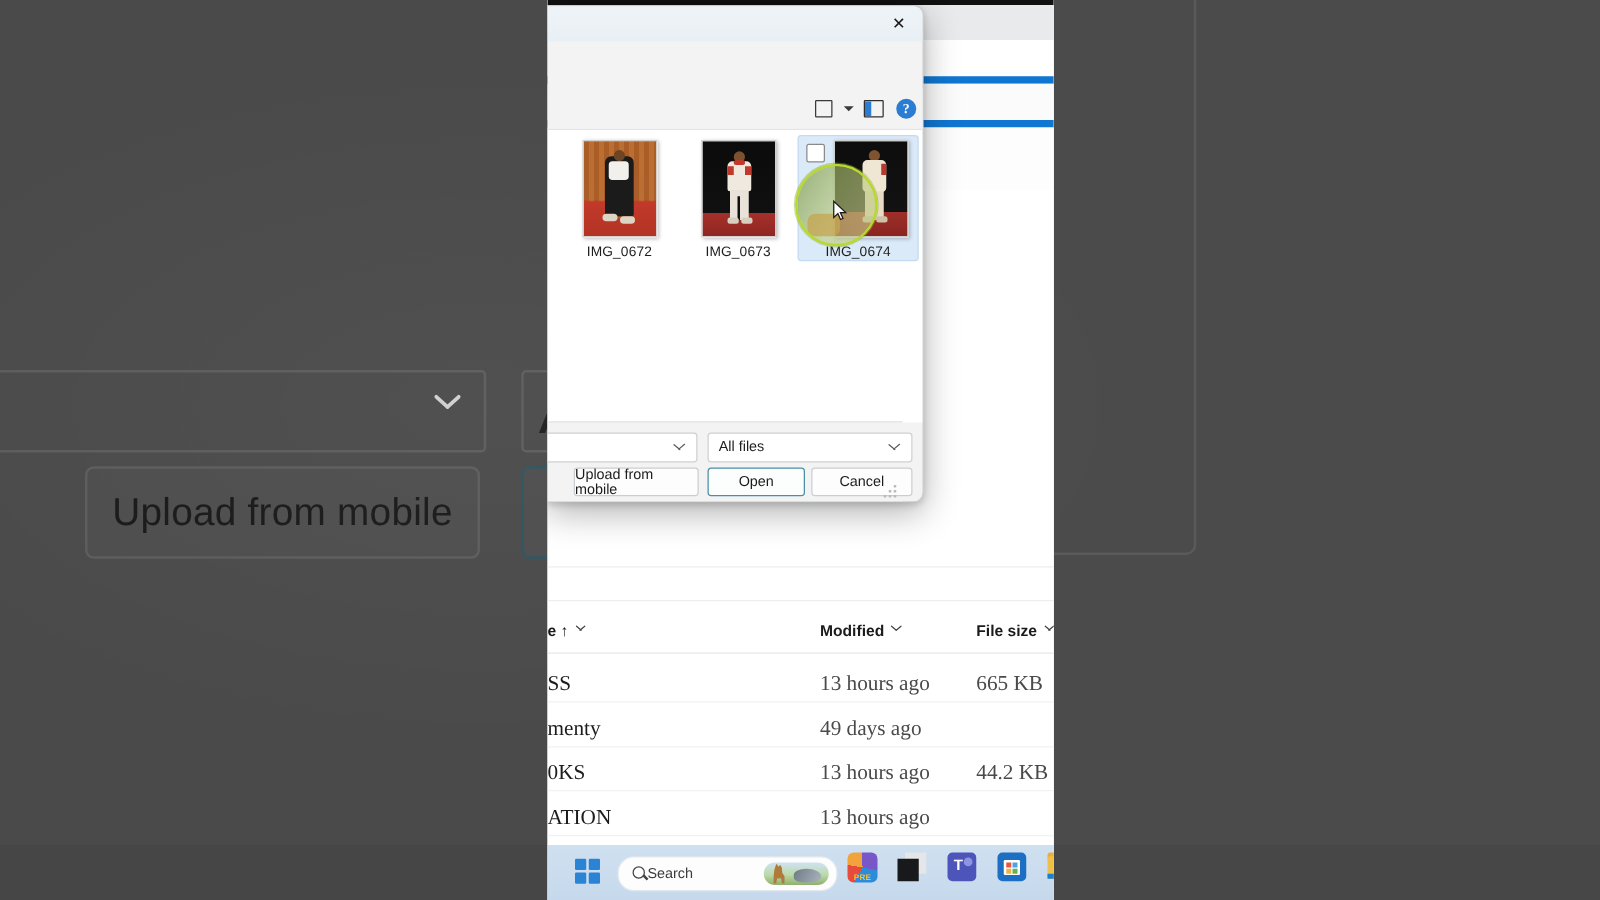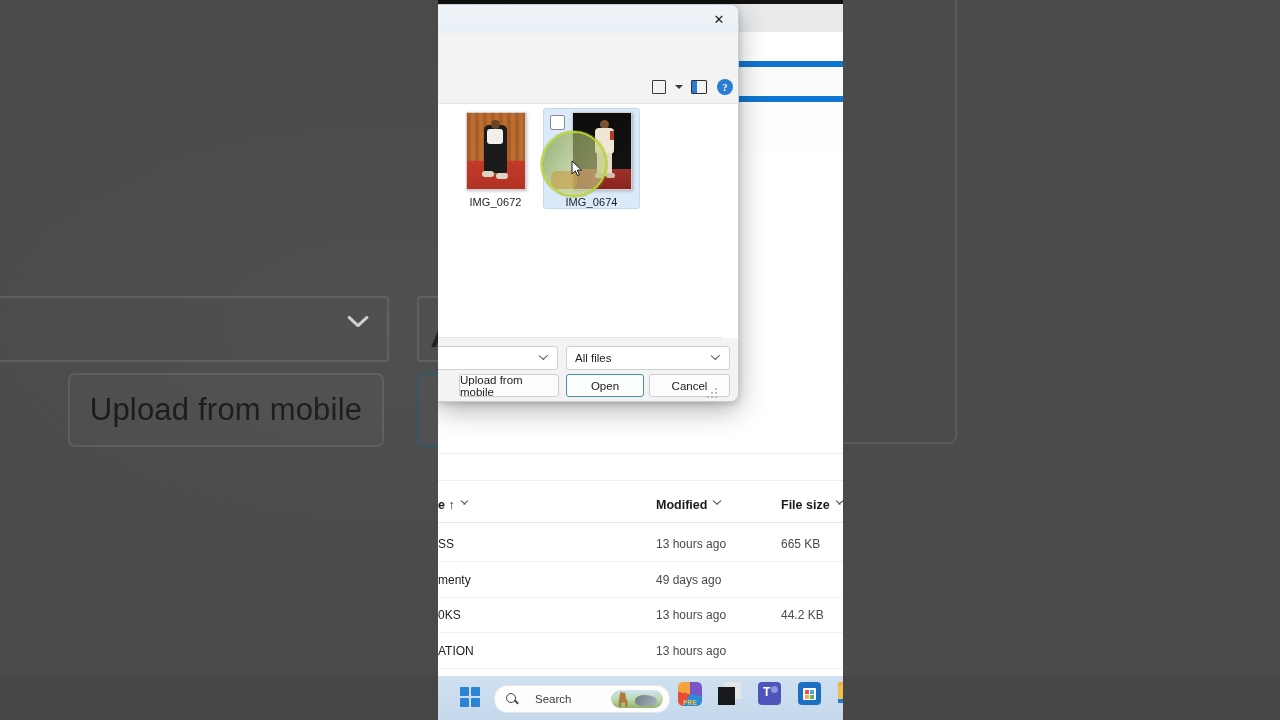--- a/index.html
+++ b/index.html
@@ -112,21 +112,21 @@
     content:"";position:absolute;top:2px;width:6px;height:1.4px;background:#444;border-radius:1px;
   }
   .hdr-chev:before{left:0;transform:rotate(40deg);}
   .hdr-chev:after{left:3.6px;transform:rotate(-40deg);}
 
   .fl-row{
     position:absolute;left:0;width:405px;height:35px;
     border-bottom:1px solid #f0f1f2;
   }
   .fl-row .cell{
-    position:absolute;top:11px;font-size:12px;color:#363636;white-space:nowrap;
+    position:absolute;top:11px;font-size:17px;color:#363636;white-space:nowrap;font-family:Liberation Serif, serif;
   }
   .fl-row .cname{left:0px;color:#1c1c1c;}
   .fl-row .cmod{left:218px;color:#4a4a4a;}
   .fl-row .csize{left:343px;color:#4a4a4a;}
 
   
   .taskbar{
     position:absolute;left:0;bottom:0;width:405px;height:44px;
     background:#c9dcef;
     background-image:linear-gradient(180deg,#cfe0f0 0%,#c6d9ec 100%);
@@ -145,21 +145,21 @@
     position:relative;margin-left:11px;width:12px;height:12px;
   }
   .tb-search-icon:before{
     content:"";position:absolute;left:0;top:0;width:8px;height:8px;
     border:1.5px solid #444;border-radius:50%;
   }
   .tb-search-icon:after{
     content:"";position:absolute;left:7.5px;top:8px;width:5px;height:1.5px;
     background:#444;transform:rotate(45deg);
   }
-  .tb-search-text{margin-left:17px;font-size:11.5px;color:#3b3b3b;}
+  .tb-search-text{margin-left:0;font-size:11.5px;color:#3b3b3b;}
   .tb-widget{
     position:absolute;right:6px;top:4px;width:52px;height:18px;border-radius:9px;overflow:hidden;
     background:linear-gradient(180deg,#cfe3f4 0%,#bcd9a8 55%,#8fb06d 100%);
   }
   .tb-deer{
     position:absolute;left:4px;top:1px;width:15px;height:16px;
     background:#b07a3a;
     clip-path:polygon(40% 0%,52% 14%,62% 6%,70% 20%,72% 45%,84% 62%,84% 100%,70% 100%,66% 72%,44% 74%,40% 100%,26% 100%,26% 62%,30% 30%);
   }
   .tb-bird{
@@ -565,20 +565,34 @@
             <span class="stool"></span>
               <span class="subj"></span>
               <span class="head"></span>
             <span class="shirt"></span>
               <span class="shoe"></span>
               <span class="shoe2"></span>
           </div>
           <div class="thumb-label">IMG_0672</div>
         </div>
 
+        <div class="thumb-cell">
+          <div class="thumb-img ph2">
+            <span class="head"></span>
+              <span class="torso"></span>
+              <span class="collar"></span>
+            <span class="red1"></span>
+              <span class="red2"></span>
+              <span class="legs"></span>
+            <span class="gap"></span>
+              <span class="sh1"></span>
+              <span class="sh2"></span>
+          </div>
+          <div class="thumb-label">IMG_0673</div>
+        </div>
 
         <div class="thumb-cell selected">
           <div class="thumb-img ph3" style="margin-left:20px;">
             <span class="head"></span>
               <span class="torso"></span>
               <span class="red"></span>
             <span class="legs"></span>
               <span class="sh1"></span>
               <span class="sh2"></span>
           </div>

